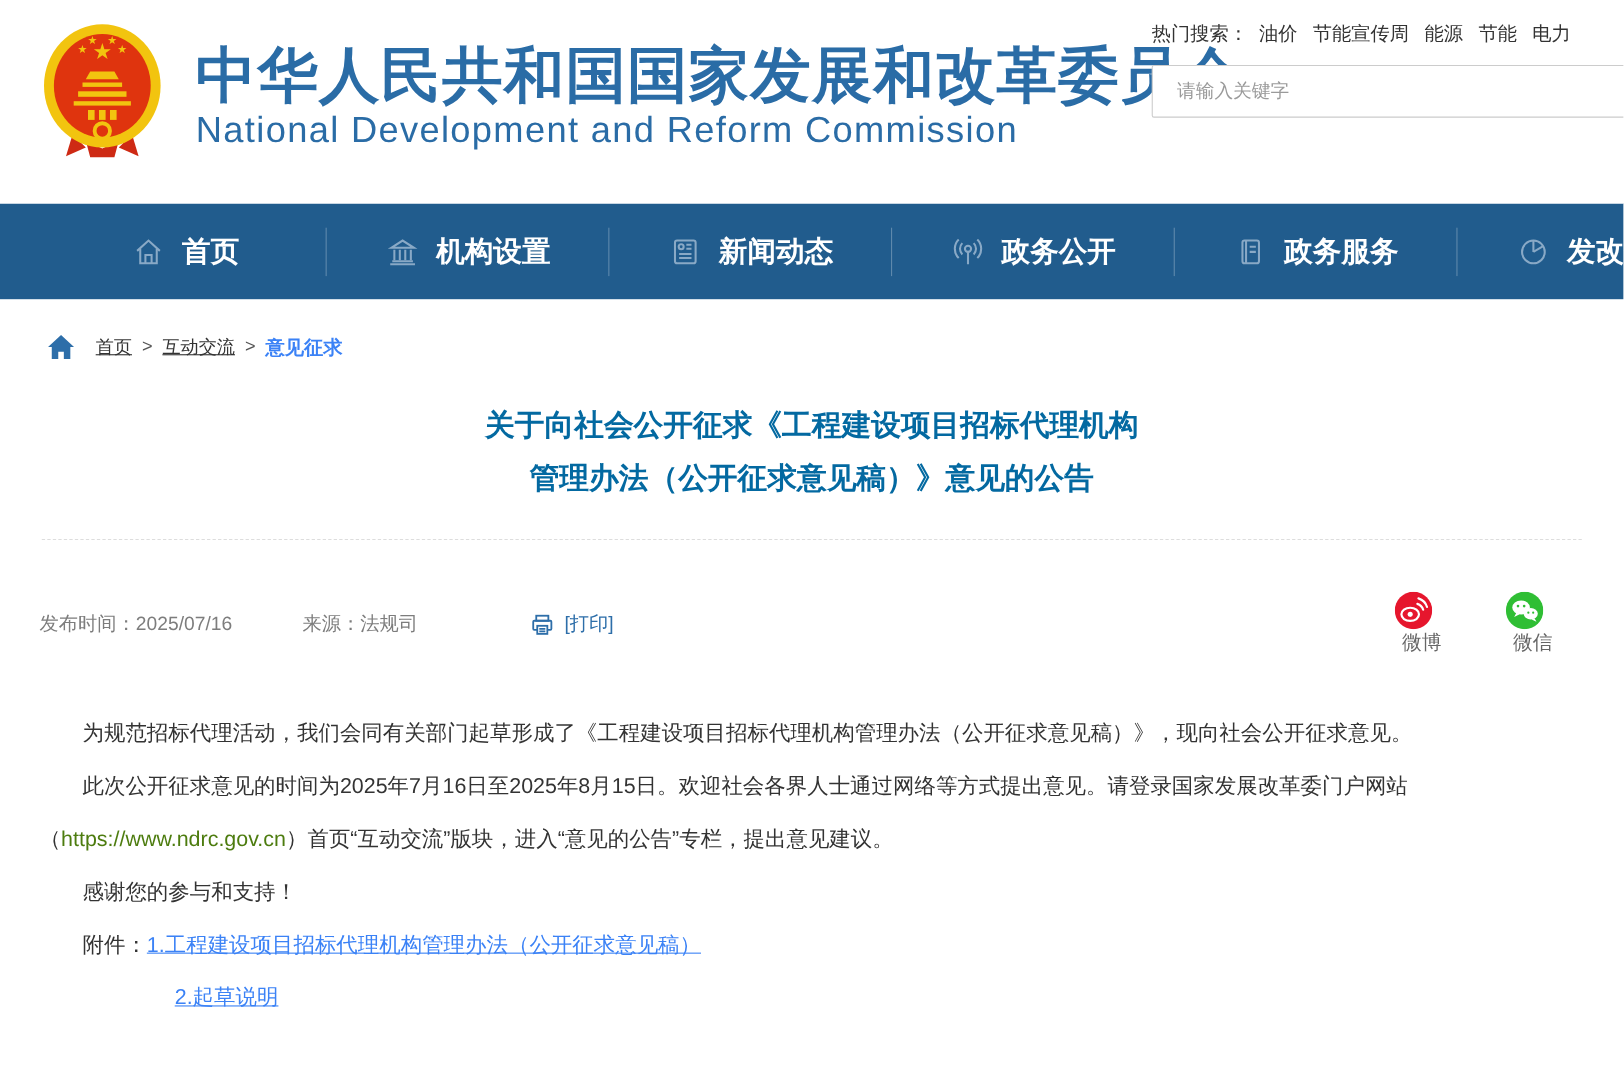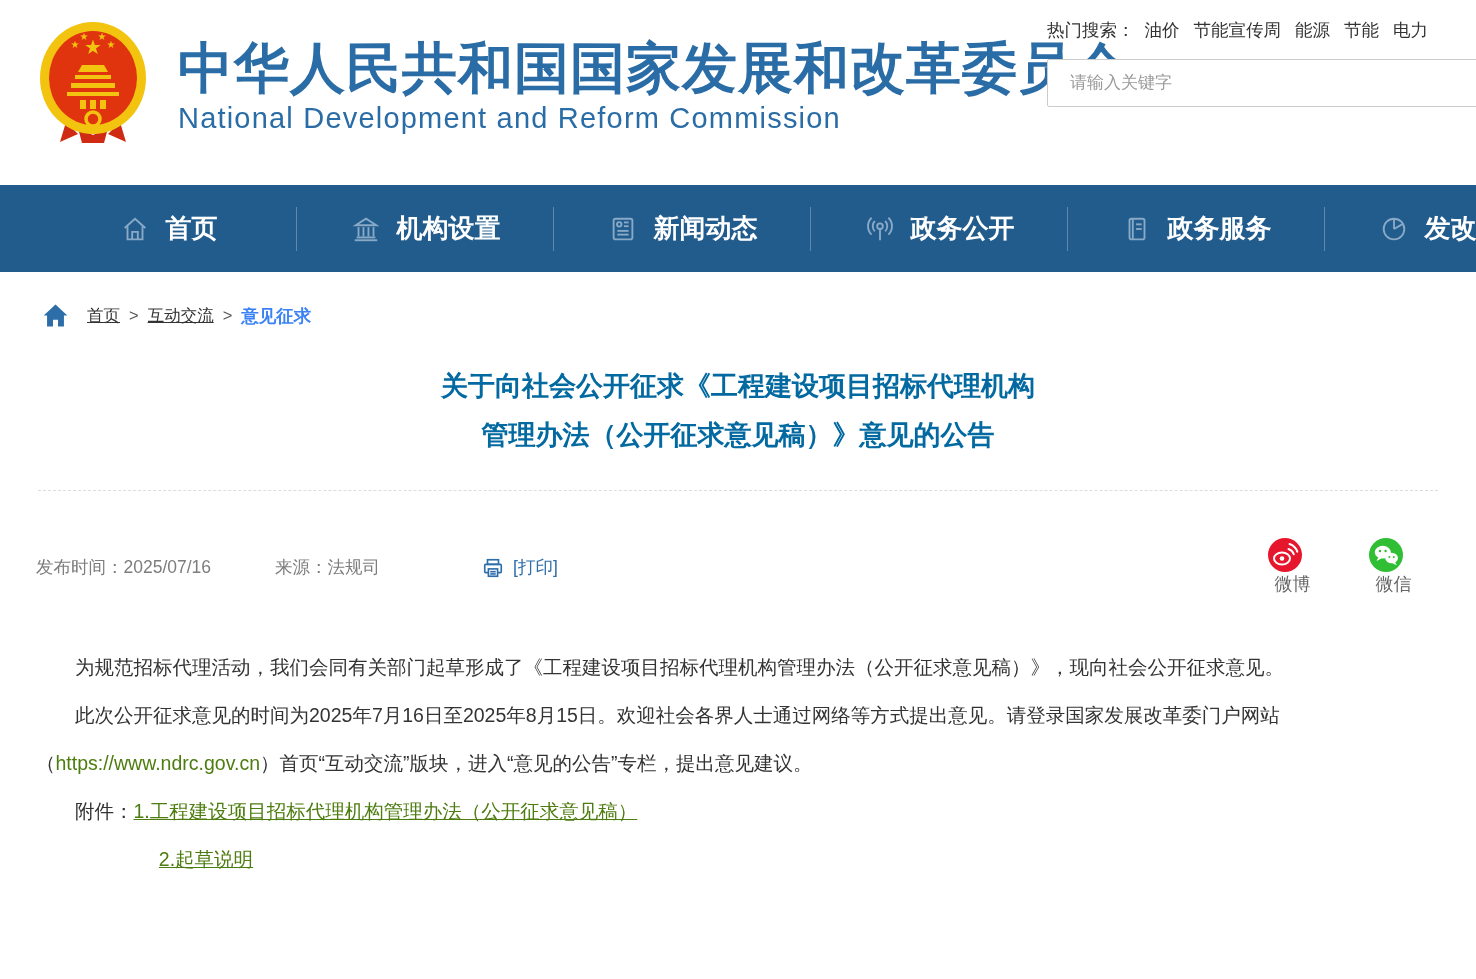--- a/index.html
+++ b/index.html
@@ -13,21 +13,21 @@
 
   
   .header { position:relative; height:185px; background:#fff; }
   .emblem { position:absolute; left:38px; top:20px; width:110px; height:124px; }
   .titles { position:absolute; left:178px; top:38px; }
   .title-cn {
     font-size:55px; font-weight:700; color:#2a6ca6; letter-spacing:1px;
     line-height:60px; white-space:nowrap;
   }
   .title-en {
-    font-size:29px; color:#2a6ca6; letter-spacing:1.2px; margin-top:2px;
+    font-size:33px; color:#2a6ca6; letter-spacing:1.2px; margin-top:2px;
     line-height:36px; white-space:nowrap;
   }
   .header-right { position:absolute; left:1047px; top:18px; width:520px; }
   .hot-search { display:flex; align-items:center; font-size:17.5px; color:#333; white-space:nowrap; }
   .hot-search .label { margin-right:10px; }
   .hot-search .term { margin-right:14px; cursor:pointer; }
   .search-input {
     margin-top:17px; width:500px; height:48px; border:1px solid #ccc; border-radius:2px;
     font-size:17px; padding:0 22px; color:#333; outline:none;
     font-family:"Liberation Sans","DejaVu Sans",sans-serif;
@@ -75,21 +75,21 @@
   .share-btn + .share-btn { margin-left:52px; }
   .share-btn .sic { width:34px; height:34px; margin-right:15px; }
   .share-btn .s-label { font-size:18px; color:#666; }
 
   
   .article-body { margin:47px 24px 0 36px; font-size:19.5px; line-height:48px; color:#333; }
   .article-body p { margin:0; text-indent:2em; }
   .article-body .attach-row { text-indent:2em; }
   .article-body .attach-row-2 { text-indent:6.3em; }
   .inline-link { color:#4d7c0f; text-decoration:none; cursor:pointer; }
-  .attach-link { color:#4d7c0f; text-decoration:underline; cursor:pointer; }
+  .attach-link { color:#3b82f6; text-decoration:underline; cursor:pointer; }
 </style>
 </head>
 <body>
 
 <div class="page">
 
   <div class="header">
     <div class="emblem">
       <svg viewBox="0 0 110 124" width="110" height="124">
         <path d="M28 102 L22 122 L40 114 Z" fill="#ce2a14"></path>
@@ -268,17 +268,18 @@
           </svg>
         </span>
         <span class="s-label">微信</span>
       </span>
     </span>
   </div>
 
   <div class="article-body">
     <p>为规范招标代理活动，我们会同有关部门起草形成了《工程建设项目招标代理机构管理办法（公开征求意见稿）》，现向社会公开征求意见。</p>
     <p><span>此次公开征求意见的时间为2025年7月16日至2025年8月15日。欢迎社会各界人士通过网络等方式提出意见。请登录国家发展改革委门户网站（</span><a class="inline-link">https://www.ndrc.gov.cn</a><span>）首页“互动交流”版块，进入“意见的公告”专栏，提出意见建议。</span></p>
+    <p>感谢您的参与和支持！</p>
     <p class="attach-row"><span>附件：</span><a class="attach-link">1.工程建设项目招标代理机构管理办法（公开征求意见稿）</a></p>
     <p class="attach-row-2"><a class="attach-link">2.起草说明</a></p>
   </div>
 
 </div>
 
 </body></html>

